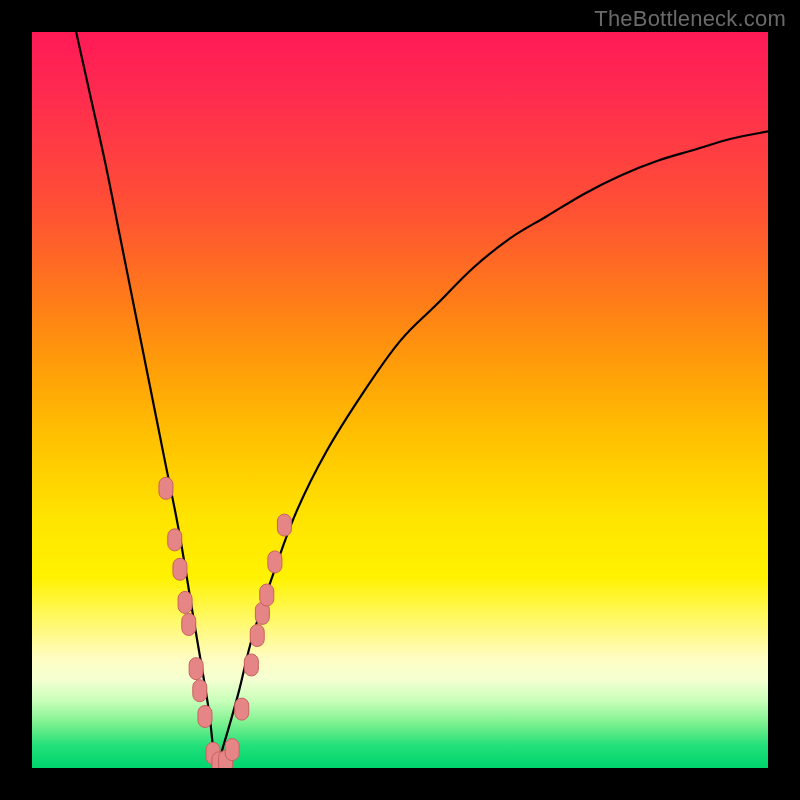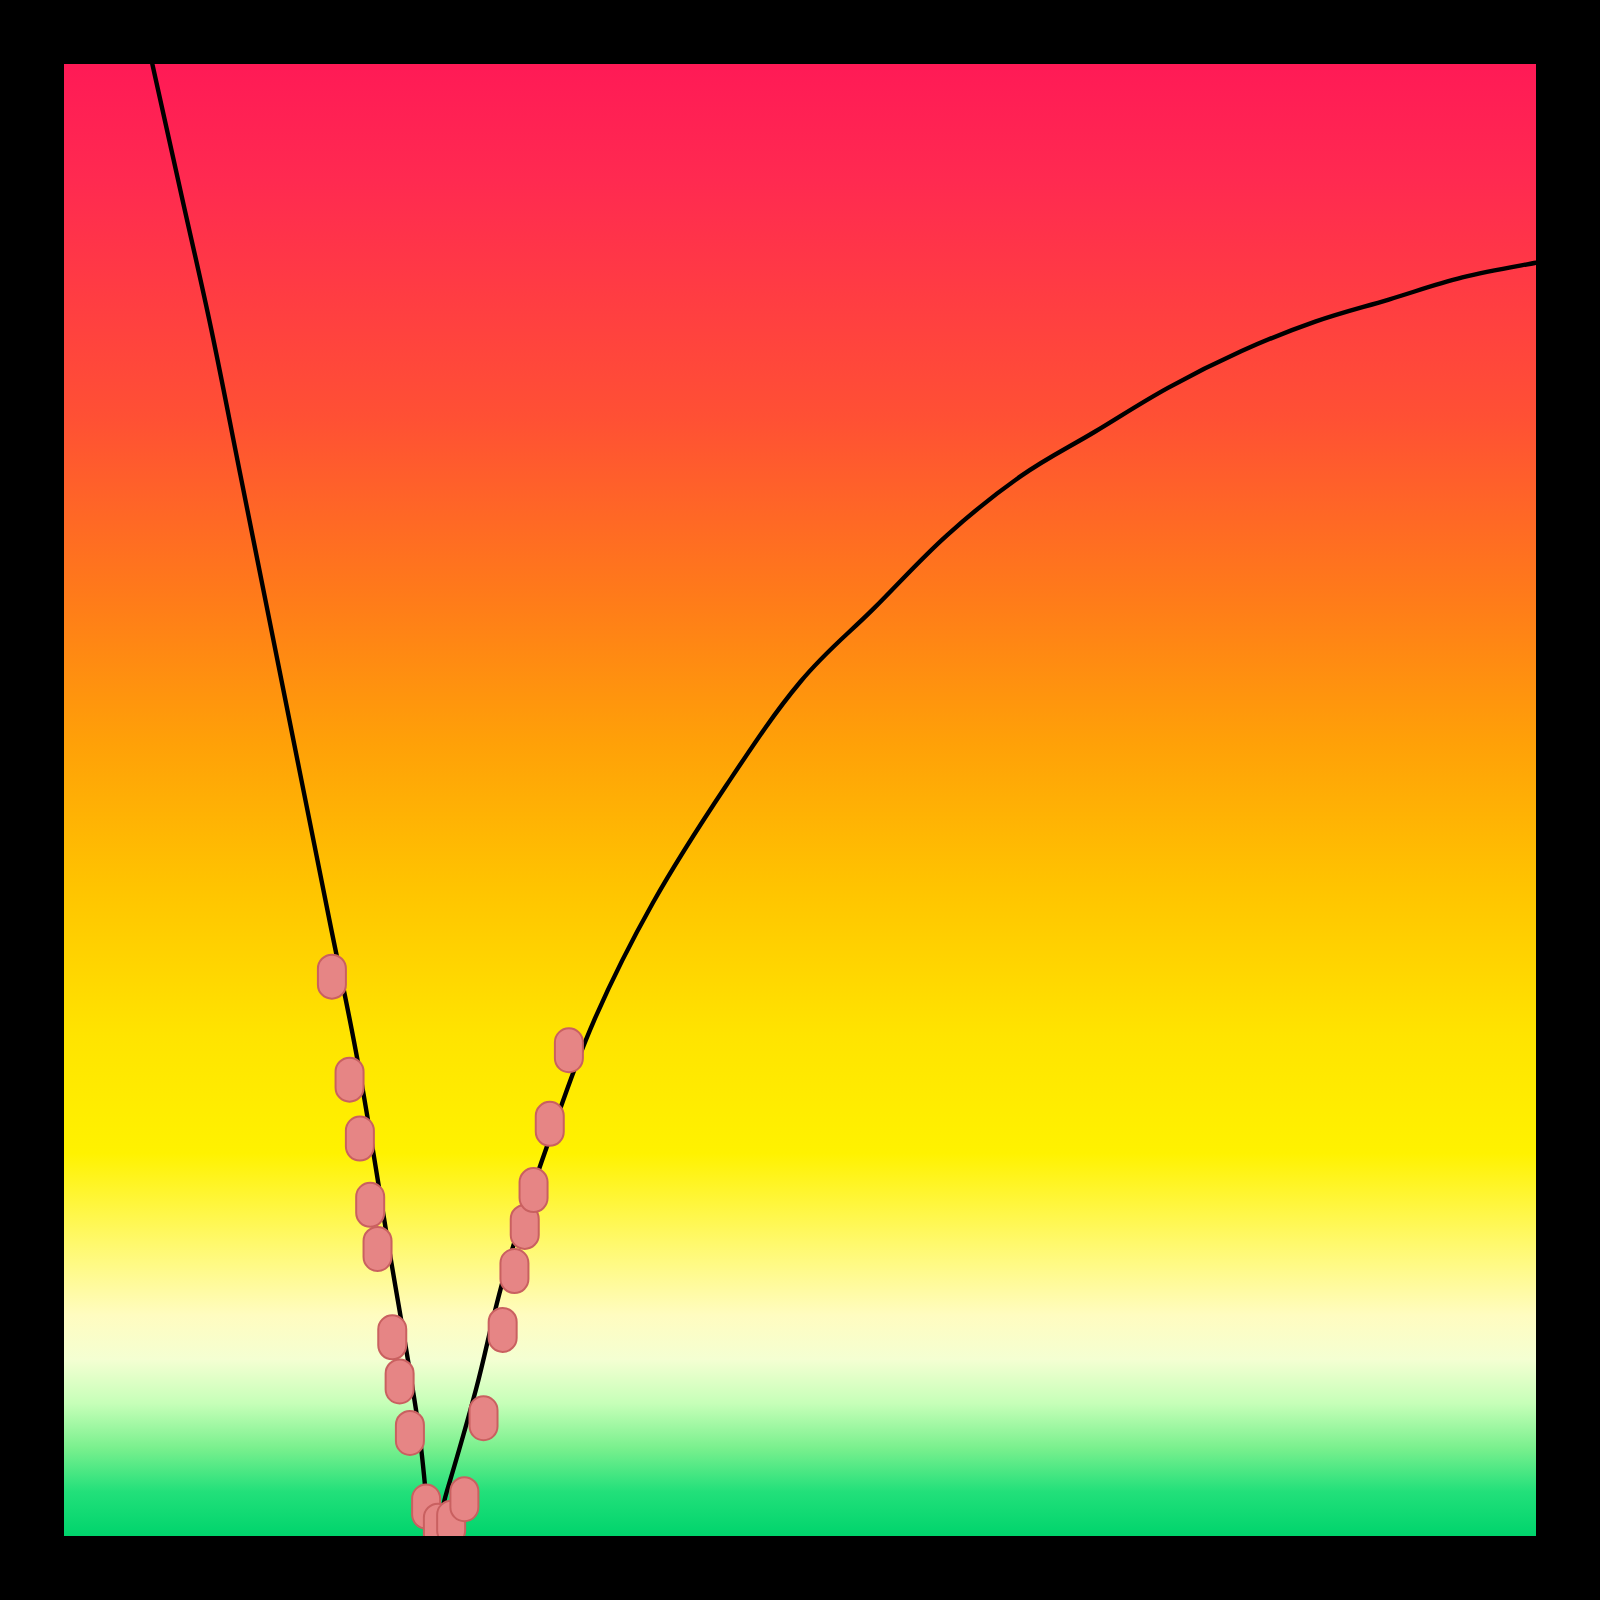--- a/index.html
+++ b/index.html
@@ -66,20 +66,21 @@
     color: #6a6a6a;
     font-size: 22px;
     letter-spacing: 0.2px;
     user-select: none;
   }
 </style>
 </head>
 <body>
 
 <div class="frame">
+  <div class="watermark">TheBottleneck.com</div>
 
   <div class="plot-area">
     <div class="gradient-bg"></div>
 
     <svg class="curve" viewBox="0 0 736 736" preserveAspectRatio="none">
       <path id="curve-path" fill="none" stroke="#000000" stroke-width="2.2" stroke-linecap="round" d="M 44.16 0.00 C 46.81 11.92, 53.58 42.39, 58.88 66.24 C 64.18 90.09, 68.30 107.31, 73.60 132.48 C 78.90 157.65, 83.02 179.58, 88.32 206.08 C 93.62 232.58, 97.74 253.18, 103.04 279.68 C 108.34 306.18, 112.46 326.78, 117.76 353.28 C 123.06 379.78, 127.18 400.38, 132.48 426.88 C 137.78 453.38, 141.90 471.33, 147.20 500.48 C 152.50 529.63, 156.62 557.00, 161.92 588.80 C 167.22 620.60, 172.67 650.62, 176.64 677.12 C 180.61 703.62, 181.35 729.38, 184.00 736.00 C 186.65 742.62, 187.39 727.17, 191.36 713.92 C 195.33 700.67, 200.78 682.27, 206.08 662.40 C 211.38 642.53, 214.18 626.04, 220.80 603.52 C 227.42 581.00, 234.93 559.80, 242.88 537.28 C 250.83 514.76, 255.69 499.60, 264.96 478.40 C 274.23 457.20, 282.48 440.72, 294.40 419.52 C 306.32 398.32, 317.95 380.51, 331.20 360.64 C 344.45 340.77, 354.75 325.02, 368.00 309.12 C 381.25 293.22, 391.55 285.57, 404.80 272.32 C 418.05 259.07, 428.35 247.44, 441.60 235.52 C 454.85 223.60, 465.15 215.35, 478.40 206.08 C 491.65 196.81, 501.95 191.95, 515.20 184.00 C 528.45 176.05, 538.75 169.21, 552.00 161.92 C 565.25 154.63, 575.55 149.48, 588.80 143.52 C 602.05 137.56, 612.35 133.44, 625.60 128.80 C 638.85 124.16, 649.15 121.73, 662.40 117.76 C 675.65 113.79, 685.95 110.03, 699.20 106.72 C 712.45 103.41, 729.38 100.68, 736.00 99.36 "></path>
       <g id="marker-layer">
           <rect x="126.95" y="445.32" width="14" height="22" rx="7" ry="7" fill="#e68585" stroke="#c96060" stroke-width="1"></rect>
           <rect x="135.78" y="496.84" width="14" height="22" rx="7" ry="7" fill="#e68585" stroke="#c96060" stroke-width="1"></rect>
           <rect x="140.94" y="526.28" width="14" height="22" rx="7" ry="7" fill="#e68585" stroke="#c96060" stroke-width="1"></rect>

